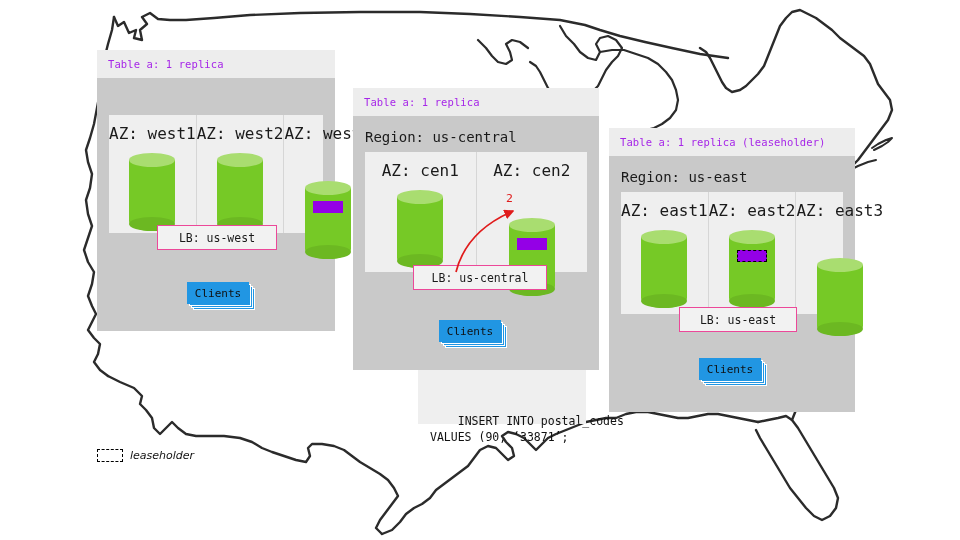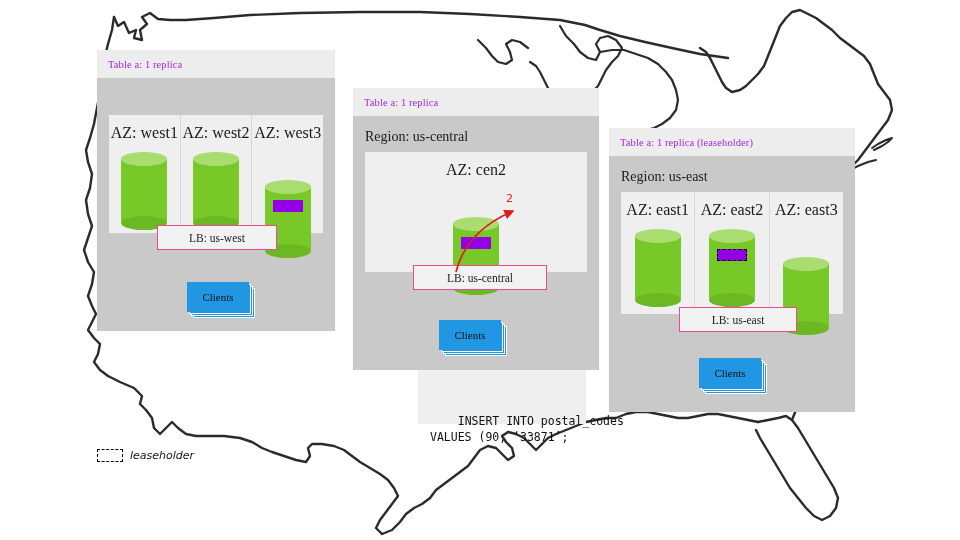--- a/index.html
+++ b/index.html
@@ -22,21 +22,20 @@
     position: absolute; left: 0; top: 0;
     width: 960px; height: 540px;
     pointer-events: none;
   }
 
   
   .region-panel {
     position: absolute;
     background: #c9c9c9;
     box-shadow: 0 0 0 0 rgba(0,0,0,0);
-    font-family: Liberation Serif, serif;
   }
   .panel-header {
     background: #ededed;
     height: 28px;
     display: flex;
     align-items: center;
     padding-left: 11px;
   }
   .panel-header-text {
     color: #a626e8;
@@ -117,21 +116,21 @@
     white-space: nowrap;
   }
 
   
   .clients-stack {
     position: absolute;
     width: 66px; height: 24px;
   }
   .clients-stack .sheet {
     position: absolute;
-    width: 62px; height: 30px;
+    width: 62px; height: 22px;
     background: #2196e3;
     border: 1px solid #ffffff;
   }
   .clients-stack .sheet.s3 { left: 6px; top: 6px; }
   .clients-stack .sheet.s2 { left: 4px; top: 4px; }
   .clients-stack .sheet.s1 { left: 2px; top: 2px; }
   .clients-stack .sheet.front {
     left: 0; top: 0;
     display: flex;
     align-items: center;
@@ -338,20 +337,28 @@
           <div class="sheet front">Clients</div>
         </div>
       </div>
       <div class="region-panel" style="left: 353px; top: 88px; width: 246px; height: 282px;">
         <div class="panel-header">
           <span class="panel-header-text">Table a: 1 replica</span>
         </div>
         <div class="region-title">Region: us-central</div>
         <div class="az-strip" style="left: 12px; top: 64px; width: 222px; height: 120px;">
           <div class="az-cell">
+            <div class="az-label">AZ: cen1</div>
+            <div class="cylinder" style="width: 46px; height: 78px;">
+              <div class="cyl-body" style="top: 7px; width: 46px; height: 71px;"></div>
+              <div class="cyl-bottom-shade" style="top: 64px; width: 46px; height: 14px;"></div>
+              <div class="cyl-top" style="width: 46px; height: 14px;"></div>
+            </div>
+          </div>
+          <div class="az-cell">
             <div class="az-label">AZ: cen2</div>
             <div class="cylinder" style="width: 46px; height: 78px;">
               <div class="cyl-body" style="top: 7px; width: 46px; height: 71px;"></div>
               <div class="cyl-bottom-shade" style="top: 64px; width: 46px; height: 14px;"></div>
               <div class="cyl-top" style="width: 46px; height: 14px;"></div>
               <div class="range-block" style="left: 8px; top: 20px; width: 30px; height: 12px;"></div>
             </div>
           </div>
         </div>
         <div class="lb-box" style="left: 60px; top: 177px; width: 134px; height: 25px;">LB: us-central</div>

